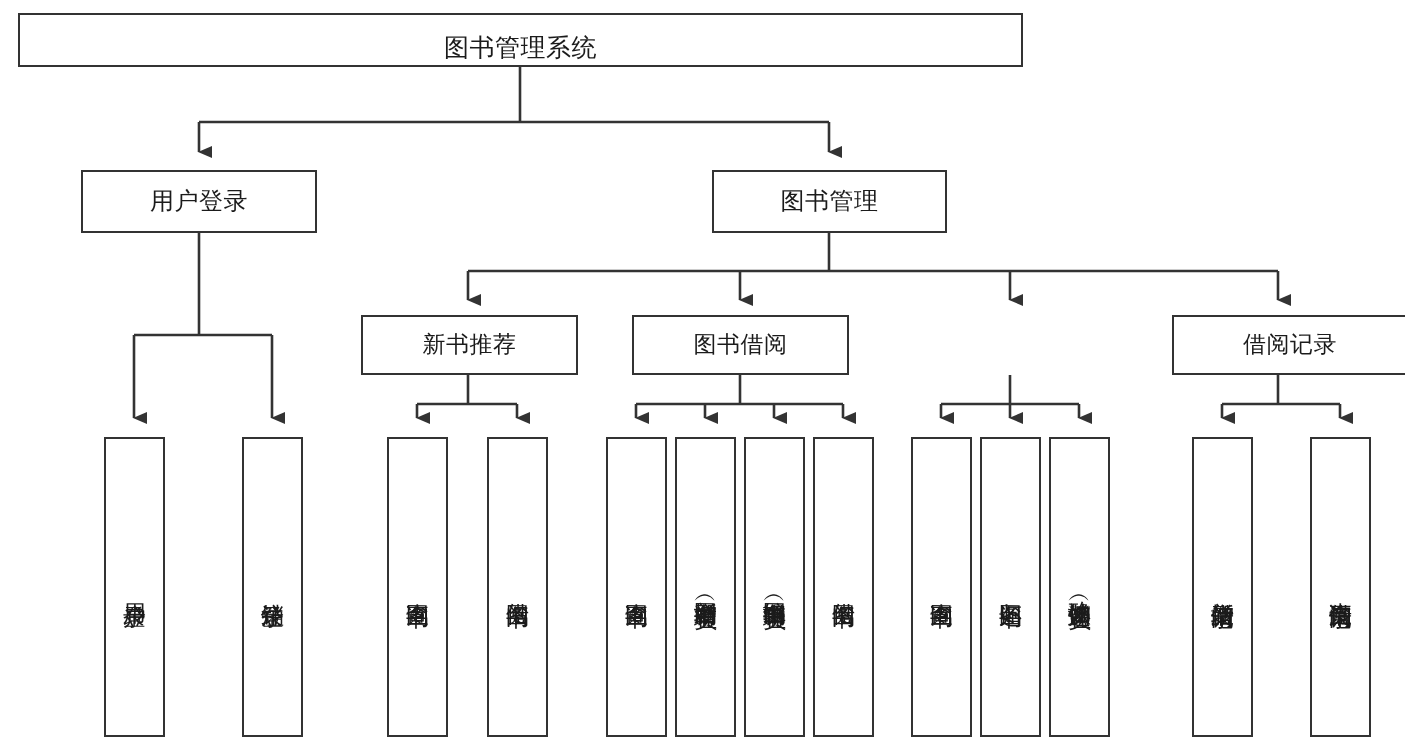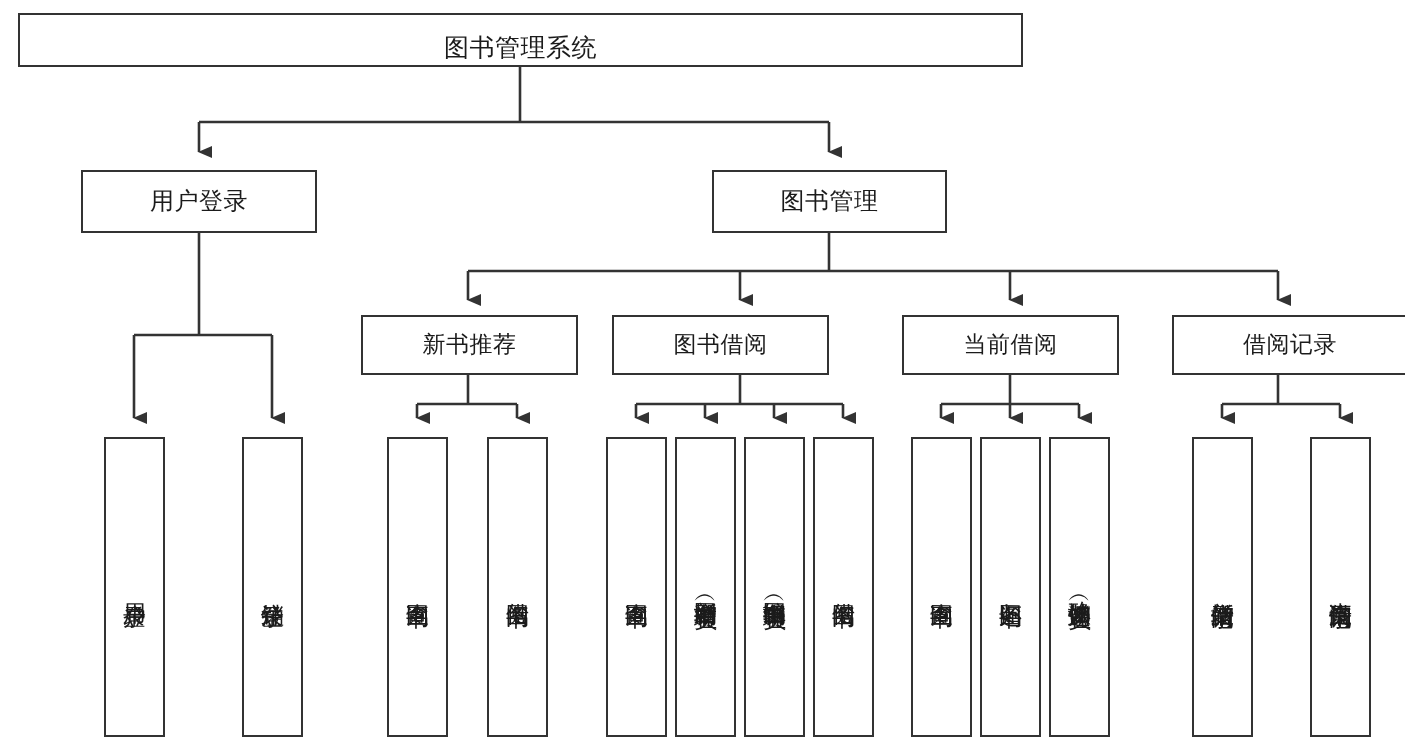--- a/index.html
+++ b/index.html
@@ -129,25 +129,22 @@
   <div class="node level2" style="left:81px; top:170px; width:236px; height:63px;">
     <span class="label">用户登录</span>
   </div>
   <div class="node level2" style="left:712px; top:170px; width:235px; height:63px;">
     <span class="label">图书管理</span>
   </div>
 
   <div class="node level3" style="left:361px; top:315px; width:217px; height:60px;">
     <span class="label">新书推荐</span>
   </div>
-  <div class="node level3" style="left:612px; top:315px; width:217px; height:60px;">
+  <div class="node level3" style="left:632px; top:315px; width:217px; height:60px;">
     <span class="label">图书借阅</span>
-  </div>
-  <div class="node level3" style="left:902px; top:315px; width:217px; height:60px;">
-    <span class="label">当前借阅</span>
   </div>
   <div class="node level3" style="left:1172px; top:315px; width:236px; height:60px;">
     <span class="label">借阅记录</span>
   </div>
 
   <div class="node leaf" style="left:104px; top:437px; width:61px; height:300px;">
     <span class="label">用户登录</span>
   </div>
   <div class="node leaf" style="left:242px; top:437px; width:61px; height:300px;">
     <span class="label">注销登录</span>

